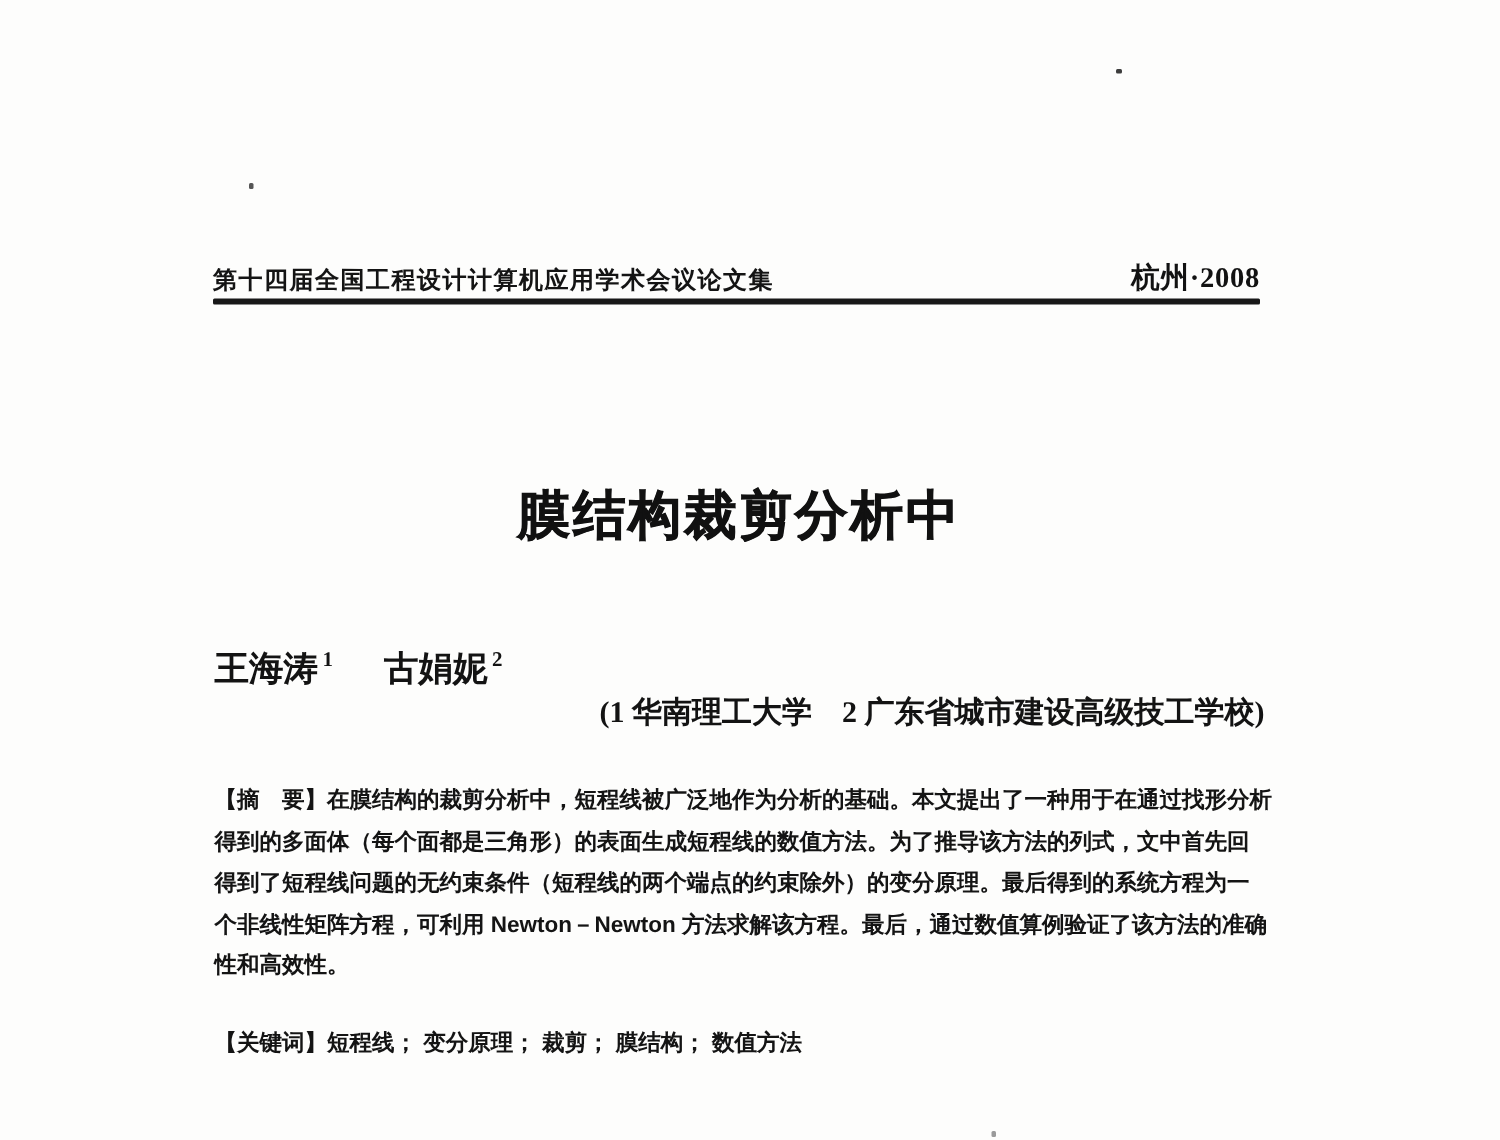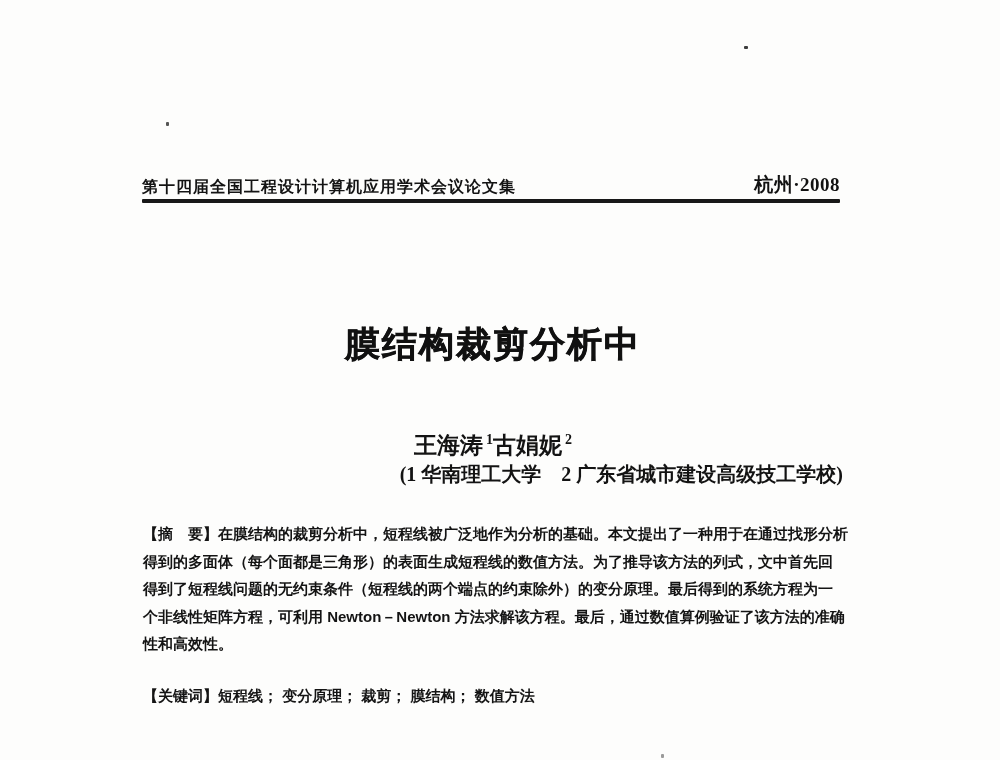--- a/index.html
+++ b/index.html
@@ -50,21 +50,22 @@
     line-height: 52px;
     color: #111;
     margin-top: 24px;
     -webkit-text-stroke: 0.6px #111;
   }
 
   
   .authors-line {
     position: absolute;
     left: 143px; top: 430px; width: 700px; height: 32px;
-    display: flex; justify-content: center; align-items: flex-start;
+    display: flex; align-items: flex-start;
+    gap: 34px;
     font-family: "Liberation Serif", "DejaVu Serif", serif;
     font-size: 23px; font-weight: 700;
     color: #131313;
   }
   .author sup {
     font-size: 14px; font-weight: 700;
     margin-left: 3px;
     vertical-align: 9px;
   }
 

